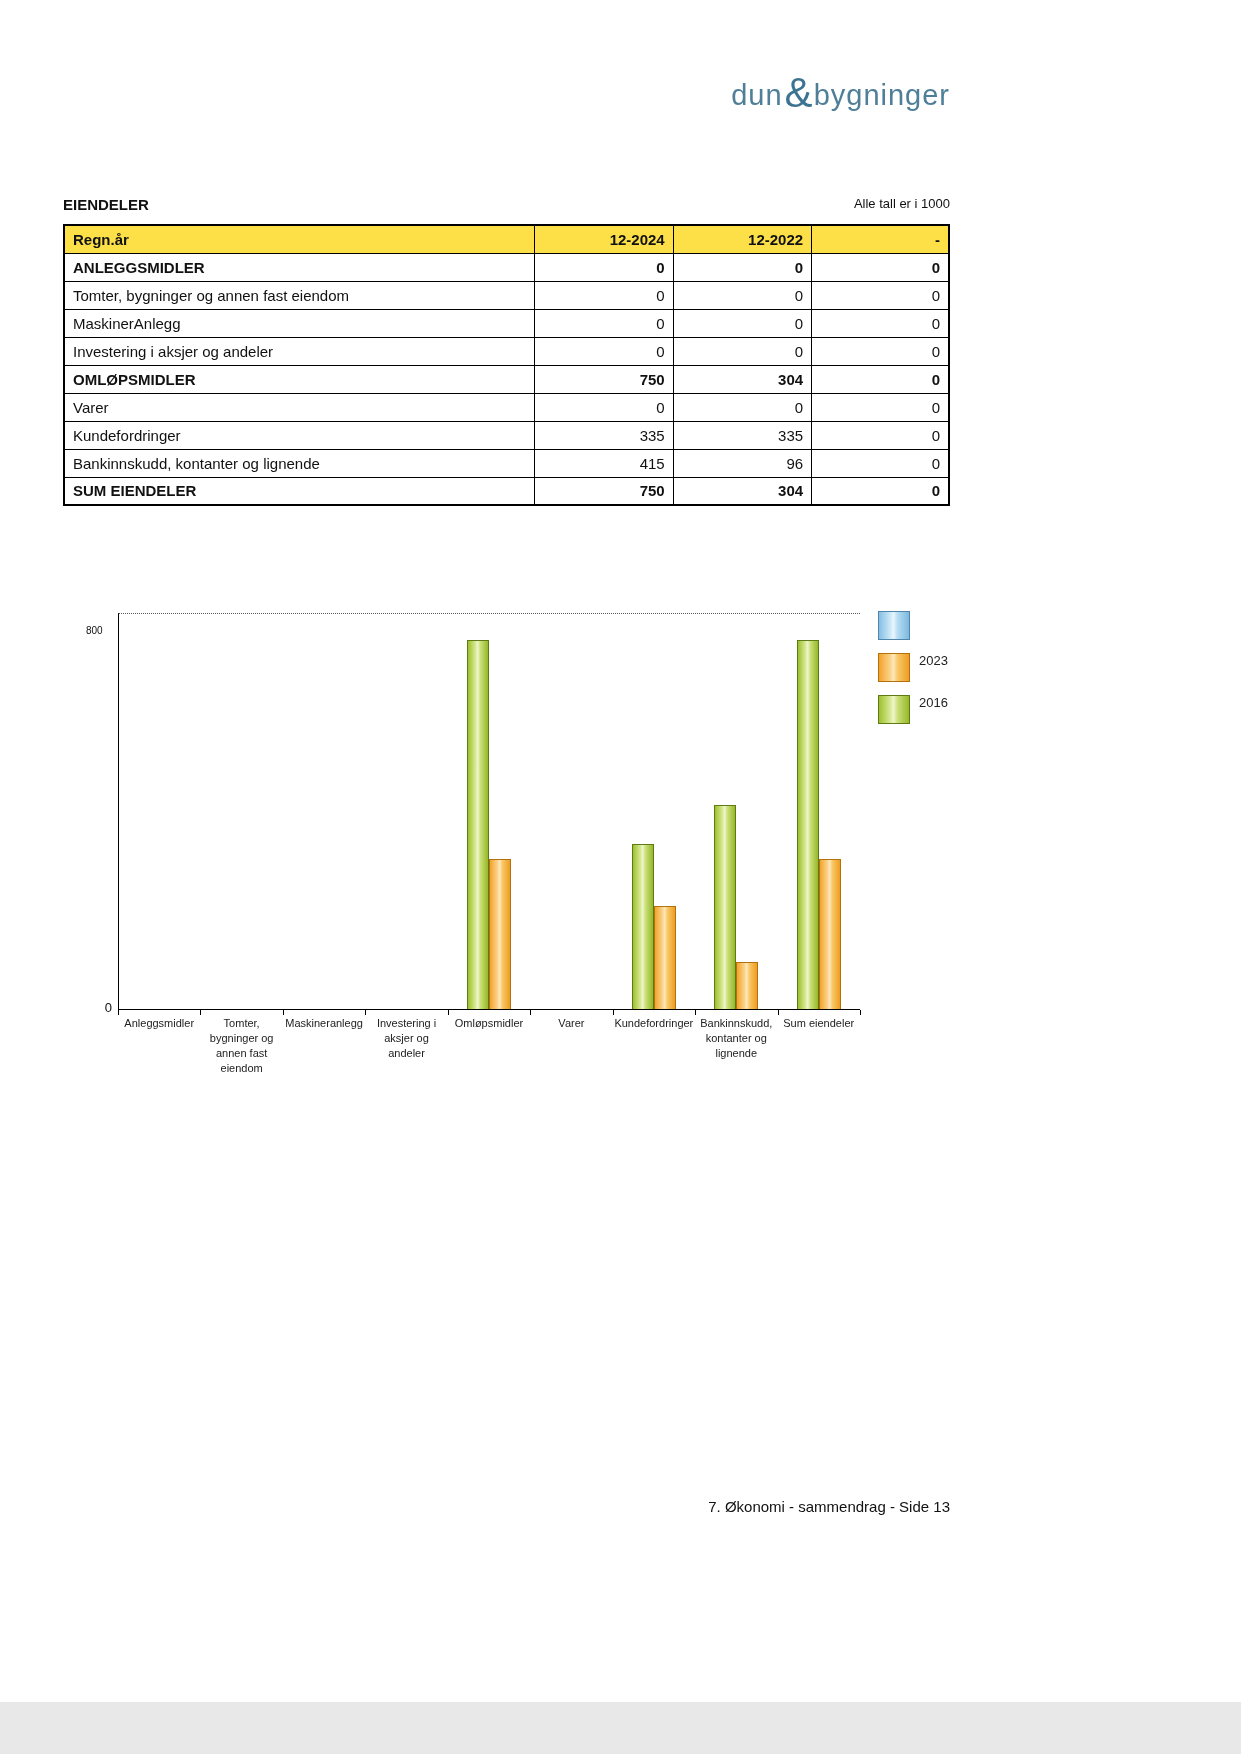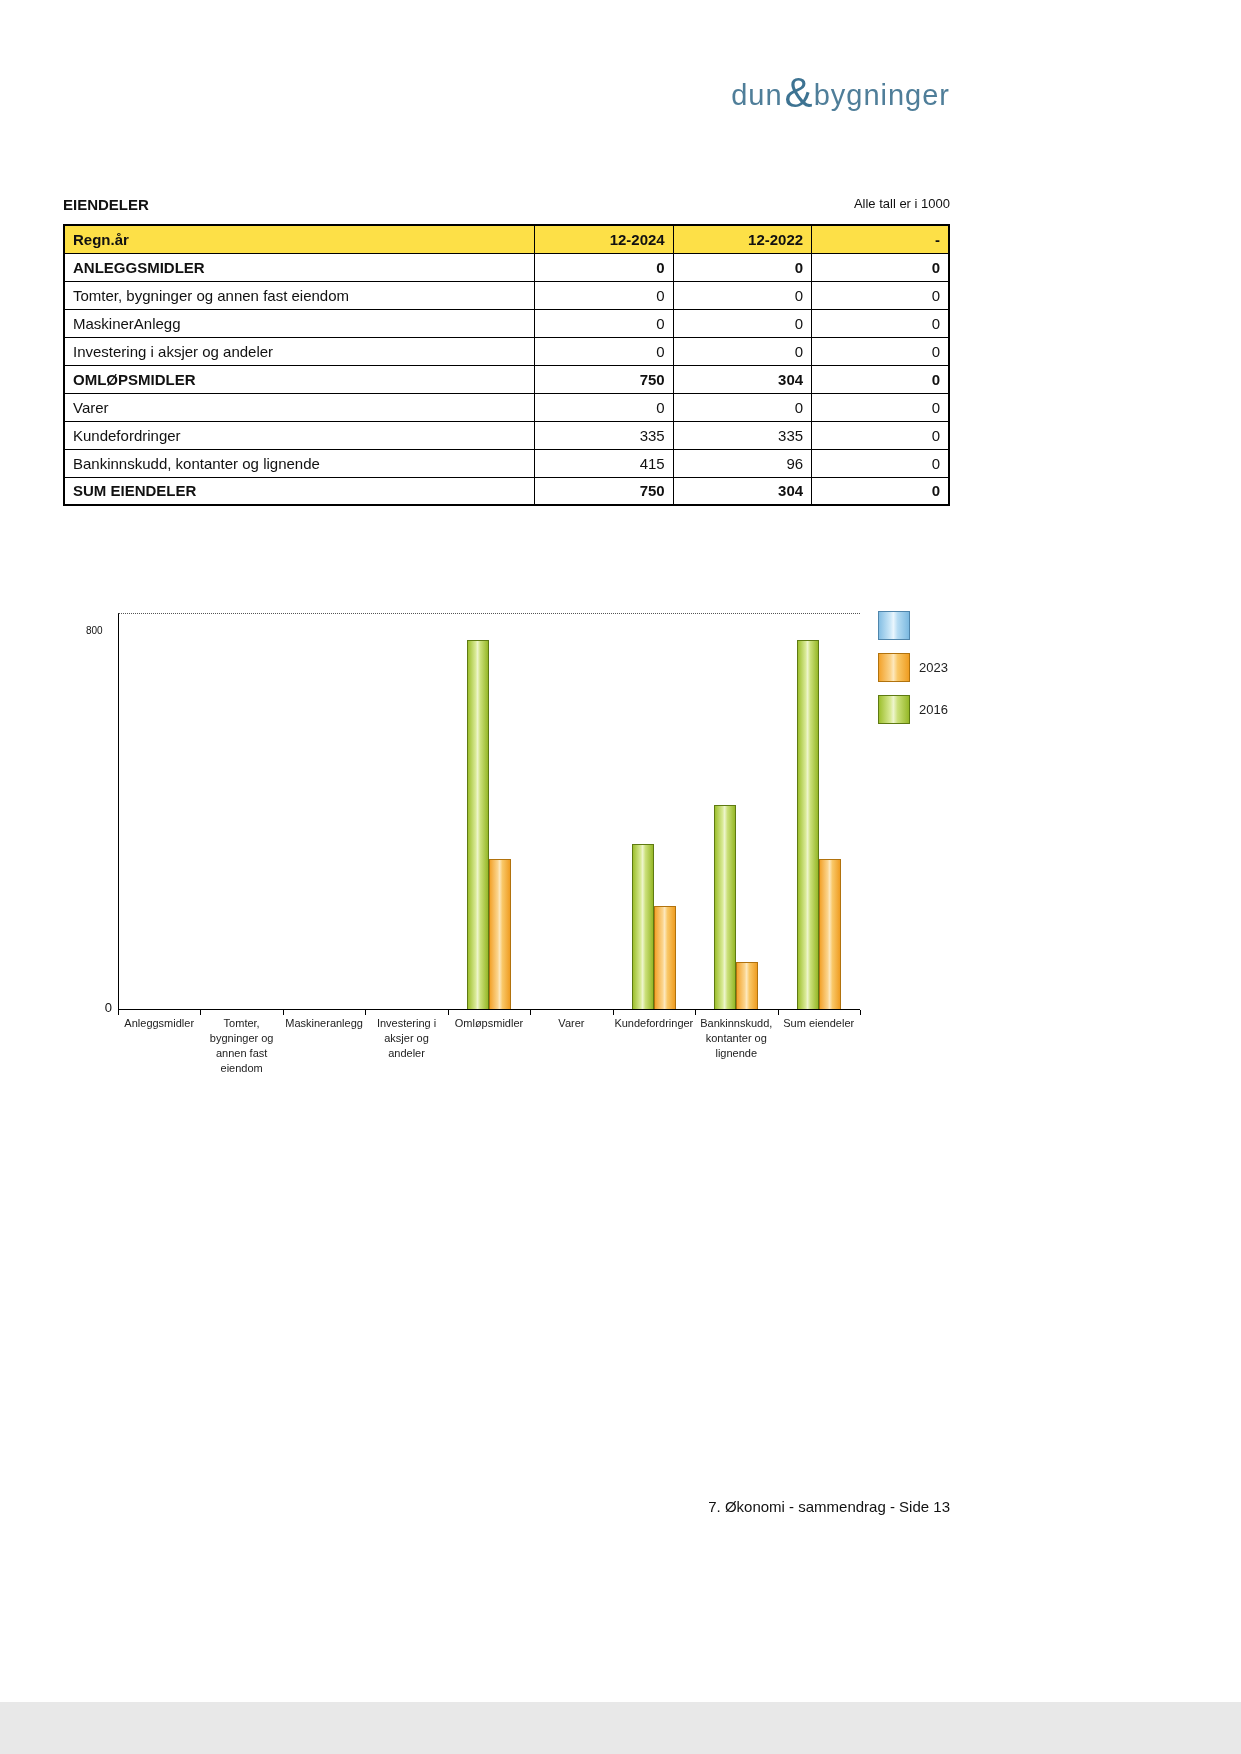--- a/index.html
+++ b/index.html
@@ -54,21 +54,21 @@
     border:1px solid #b1720d; border-bottom:none;
   }
 
   .ticks { position:absolute; left:118px; top:1010px; width:742px; height:6px; }
   .tick  { position:absolute; top:0; width:1px; height:5px; background:#000; }
 
   .cats { position:absolute; left:118px; top:1016px; width:742px; display:flex; }
   .cat-label { flex:1 1 0; text-align:center; font-size:11px; line-height:15px; color:#222; padding:0 1px; }
 
   .legend { position:absolute; left:878px; top:611px; }
-  .legend-item { display:flex; align-items:center; margin-bottom:13px; height:29px; }
+  .legend-item { display:flex; margin-bottom:13px; height:29px; }
   .legend-swatch { width:32px; height:29px; box-sizing:border-box; display:inline-block; }
   .sw-blue {
     background:linear-gradient(90deg,#85bfe4 0%, #cde8f8 38%, #eaf6fd 48%, #b6dcf3 62%, #7cb9e0 100%);
     border:1px solid #4f85ab;
   }
   .sw-orange {
     background:linear-gradient(90deg,#f3a32c 0%, #fbd48c 38%, #fde8bd 48%, #f9c868 62%, #ef9d22 100%);
     border:1px solid #b1720d;
   }
   .sw-green {

